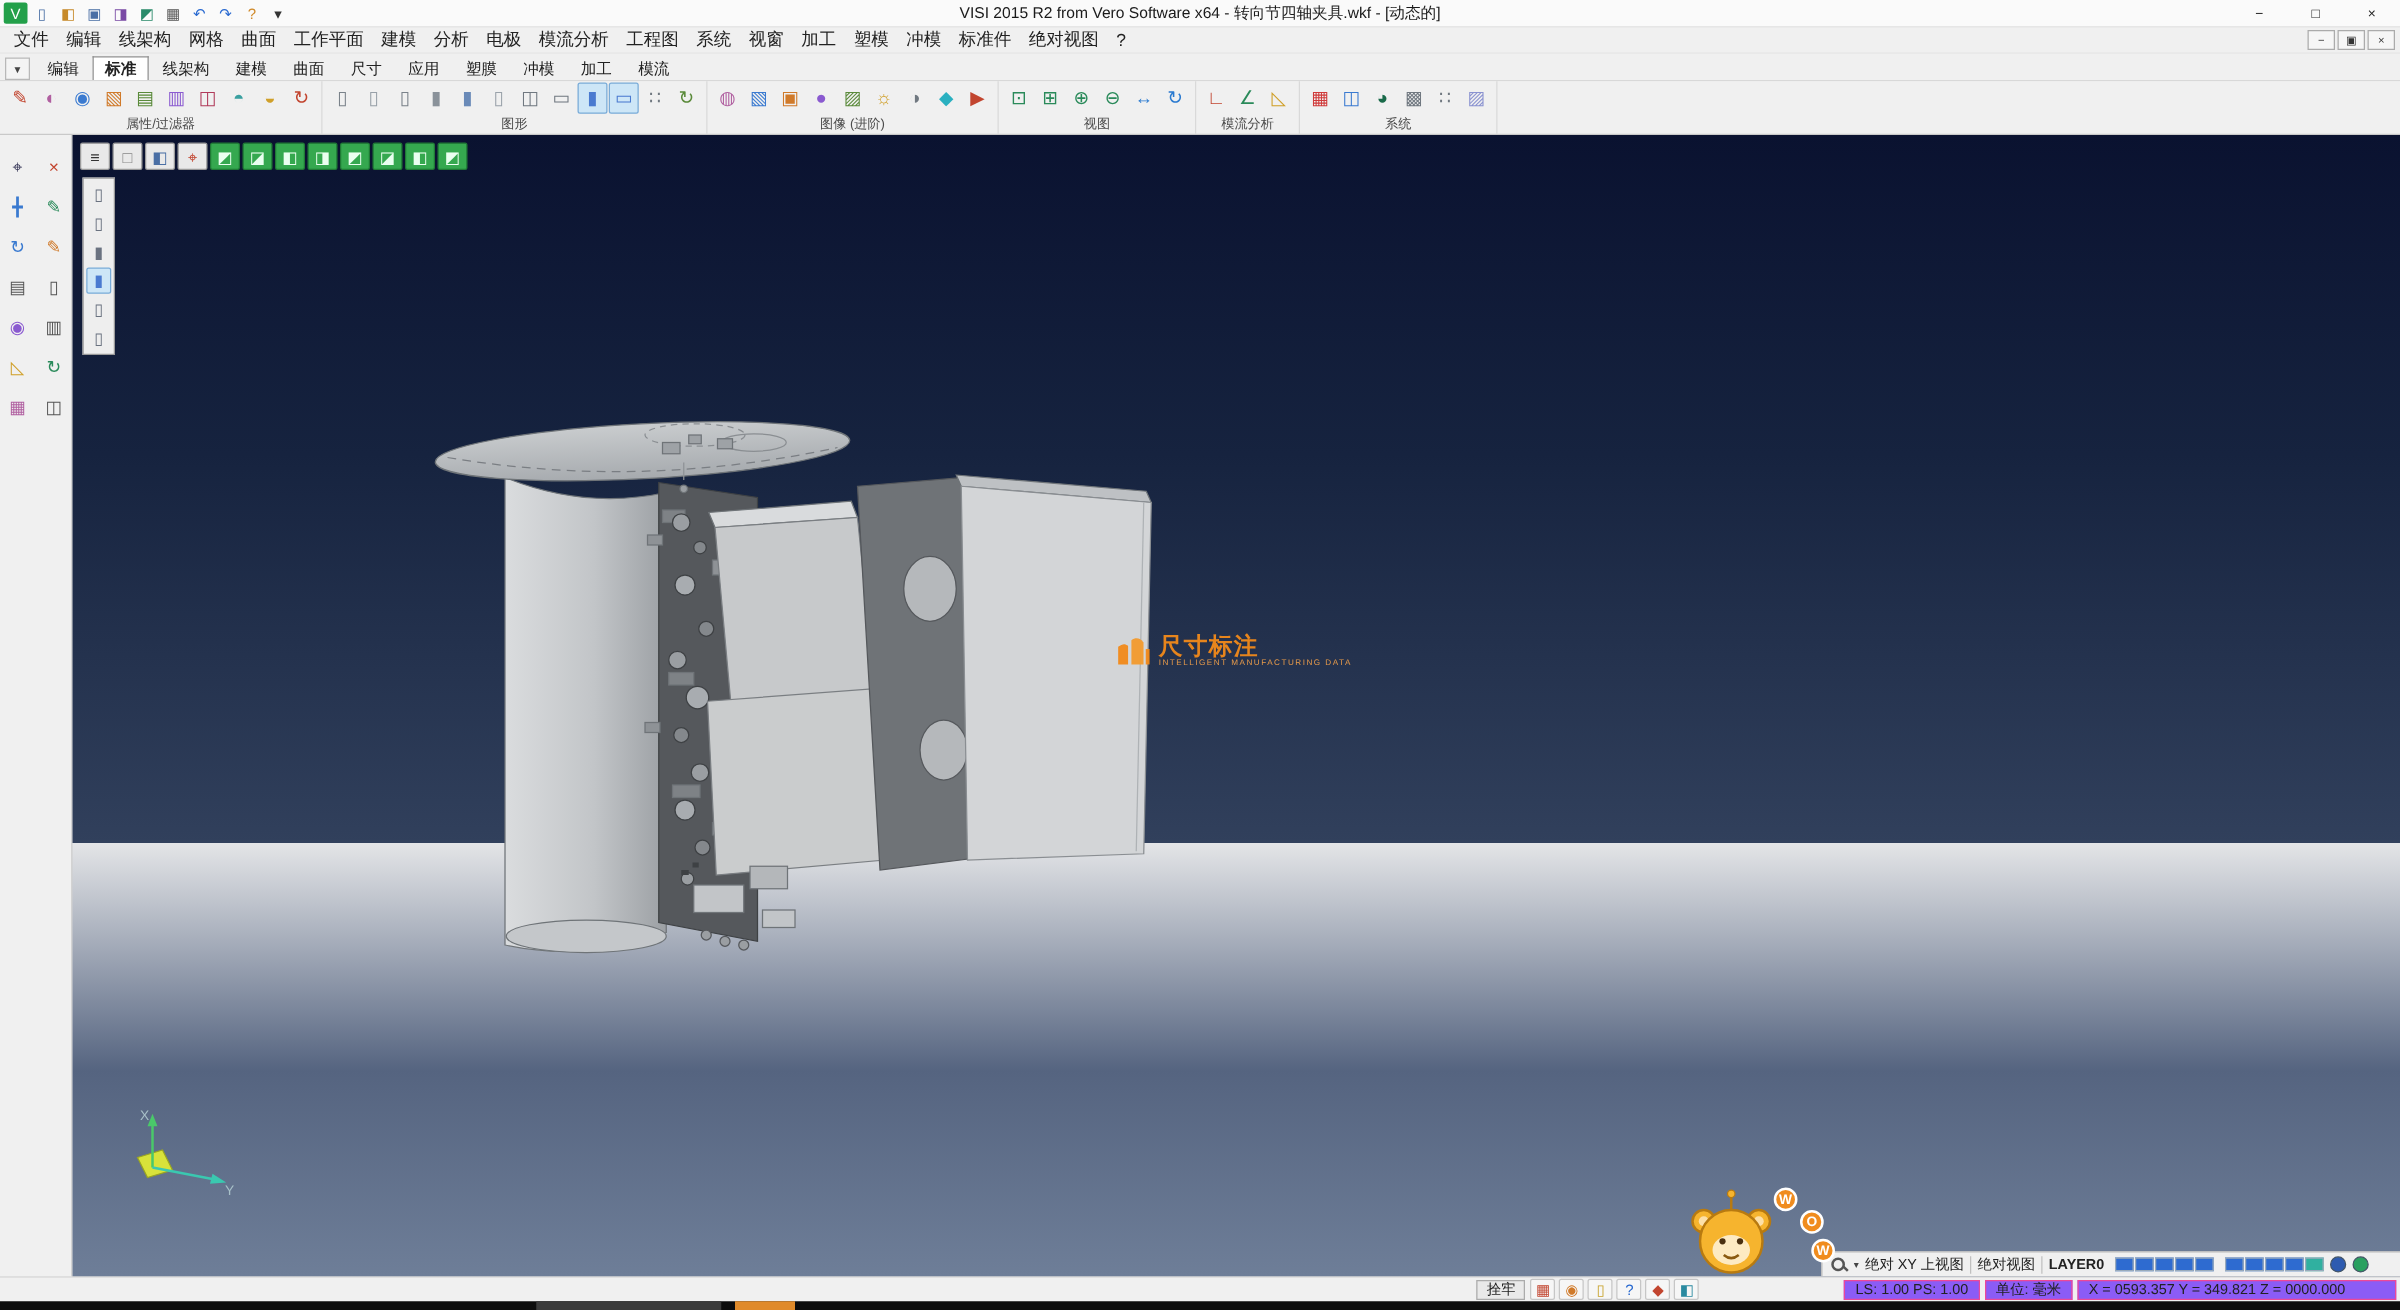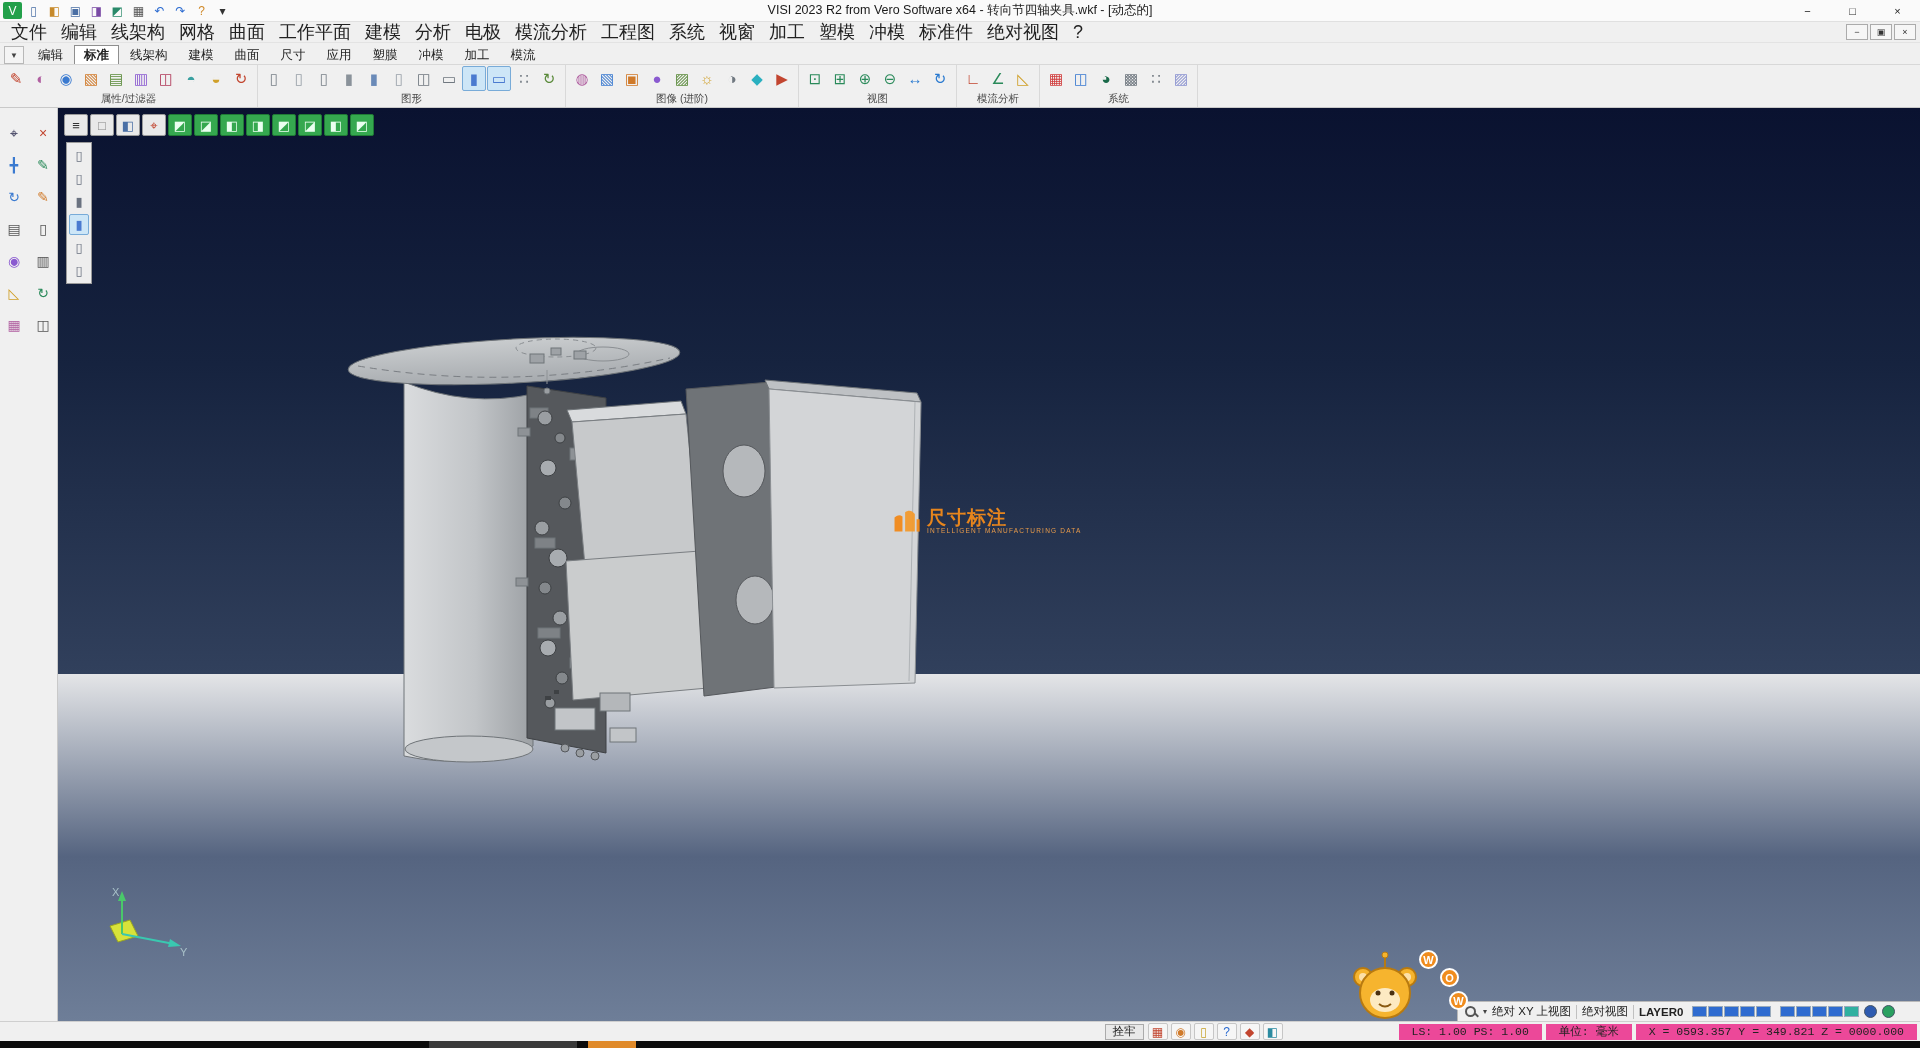--- a/index.html
+++ b/index.html
@@ -15,21 +15,21 @@
     font-size:12px; border-radius:2px; cursor:default; }
   .win-title { position:absolute; left:0; right:0; text-align:center; font-size:12.5px;
     color:#1a1a1a; pointer-events:none; }
   .win-controls { margin-left:auto; display:flex; height:100%; z-index:2; }
   .wbtn { width:45px; height:100%; display:flex; align-items:center; justify-content:center;
     font-size:11px; color:#222; }
 
   
   .menubar { height:21px; background:#f0f0f0; display:flex; align-items:center;
     border-bottom:1px solid #e3e3e3; padding-left:4px; }
-  .menu-item { padding:0 7px; height:100%; display:flex; align-items:center; font-size:18px; }
+  .menu-item { padding:0 7px; height:100%; display:flex; align-items:center; font-size:14px; }
   .child-controls { margin-left:auto; display:flex; gap:2px; padding-right:4px; }
   .cbtn { width:22px; height:16px; border:1px solid #ababab; background:#f6f6f6;
     display:flex; align-items:center; justify-content:center; font-size:9px; color:#333; }
 
   
   .tabbar { height:22px; background:#f0f0f0; display:flex; align-items:flex-end;
     border-bottom:1px solid #d8d8d8; padding-left:4px; gap:1px; }
   .tab-overflow { width:20px; height:18px; border:1px solid #b8b8b8; background:#f4f4f4;
     display:flex; align-items:center; justify-content:center; font-size:8px; color:#444; margin-right:3px; }
   .tab { padding:0 9px; height:19px; display:flex; align-items:center; font-size:12.5px;
@@ -106,22 +106,22 @@
 
   
   .statusbar { height:20px; background:#f0f0f0; border-top:1px solid #cfcfcf;
     display:flex; align-items:center; padding:0 3px; gap:4px; font-size:11.5px; }
   .sb-spacer { flex:1; }
   .lockbtn { border:1px solid #ababab; background:#e9e9e9; padding:0 7px; height:16px;
     display:flex; align-items:center; }
   .sb-icons { display:flex; gap:3px; align-items:center; }
   .sb-icons .ibox { width:20px; height:17px; font-size:12px; border:1px solid #c6c6c6; background:#f6f6f6; }
   .sb-gap { width:108px; }
-  .sfield { border:5px solid #ec4899; background:#ec4899; height:16px; display:flex;
-    align-items:center; padding:0 8px; white-space:nowrap;font-family:Liberation Mono, monospace; }
+  .sfield { border:1px solid #ec4899; background:#8b5cf6; height:16px; display:flex;
+    align-items:center; padding:0 8px; white-space:nowrap; }
   .sfield.coords { min-width:255px; }
 
   
   .taskbar { height:7px; background:#0c0c0c; position:relative; }
   .tb-blip1 { position:absolute; left:429px; width:148px; top:0; bottom:0; background:#3a3a3a; }
   .tb-blip2 { position:absolute; left:588px; width:48px; top:0; bottom:0; background:#e08a2a; }
 </style>
 </head>
 <body>
 
@@ -154,21 +154,21 @@
       <div class="qicon">
         <span class="glyph" style="color: rgb(42, 106, 208);">↷</span>
       </div>
       <div class="qicon">
         <span class="glyph" style="color: rgb(208, 138, 42);">?</span>
       </div>
       <div class="qicon">
         <span class="glyph" style="color: rgb(51, 51, 51);">▾</span>
       </div>
   </div>
-  <div class="win-title">VISI 2023 R2 from Vero Software x64 - 转向节四轴夹具.wkf - [动态的]</div>
+  <div class="win-title">VISI 2015 R2 from Vero Software x64 - 转向节四轴夹具.wkf - [动态的]</div>
   <div class="win-controls">
     <div class="wbtn">−</div>
     <div class="wbtn">□</div>
     <div class="wbtn close">×</div>
   </div>
 </div>
 
 <div class="menubar">
   <div class="menu-item">文件</div>
     <div class="menu-item">编辑</div>

